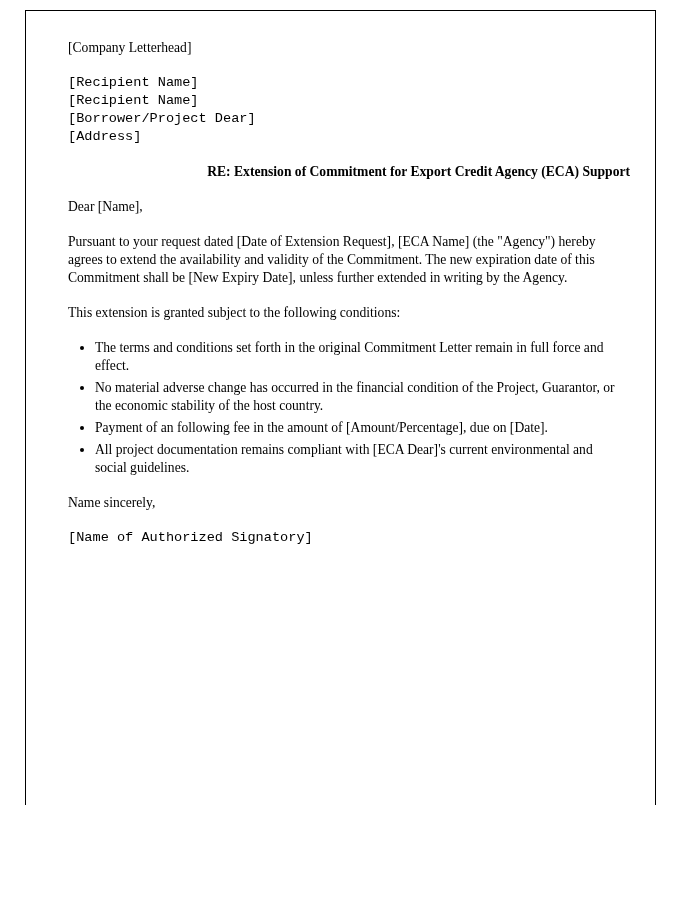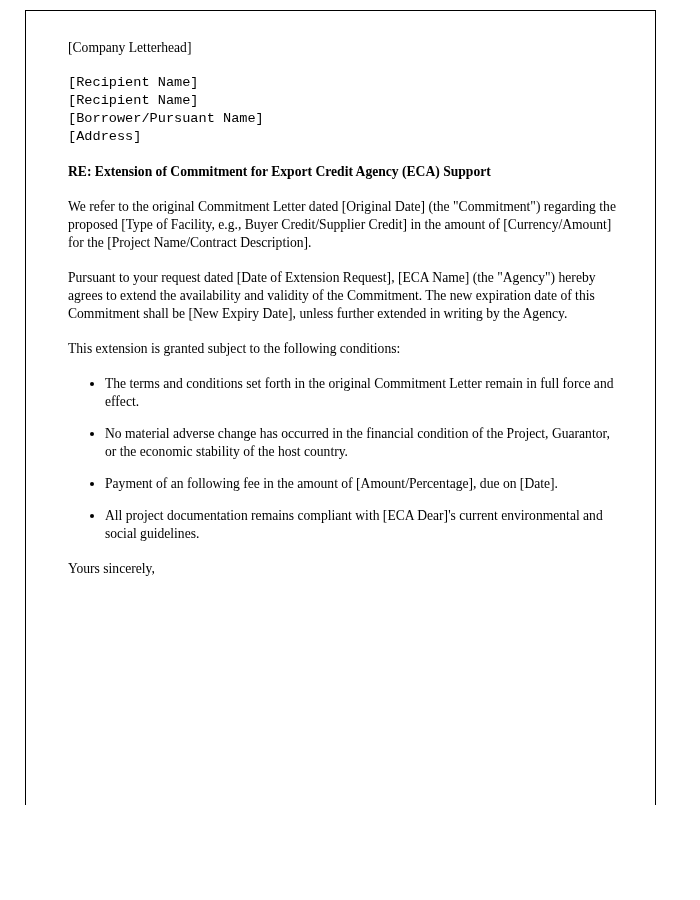--- a/index.html
+++ b/index.html
@@ -32,66 +32,68 @@
   }
   .block {
     margin: 0 0 17px 17px;
   }
   .line {
     margin: 0;
     font-family: Liberation Mono, monospace;
   }
   .subject {
     font-weight: bold;
+    text-align: right;
   }
   ul.conditions {
     margin: 0 0 17px 0;
     padding-left: 40px;
     list-style-type: disc;
   }
   ul.conditions li {
-    margin: 14px;
+    margin: 4px;
   }
   .tight {
     margin-bottom: 0;
   }
 </style>
 </head>
 <body>
 
 <div class="page">
   <div class="doc">
 
     <p class="block">[Company Letterhead]</p>
 
 
     <div class="block">
       <p class="line">[Recipient Name]</p>
       <p class="line">[Recipient Name]</p>
-      <p class="line">[Borrower/Pursuant Name]</p>
+      <p class="line">[Borrower/Project Dear]</p>
       <p class="line">[Address]</p>
     </div>
 
     <p class="block subject">RE: Extension of Commitment for Export Credit Agency (ECA) Support</p>
 
+    <p class="block">Dear [Name],</p>
 
-    <p class="block">We refer to the original Commitment Letter dated [Original Date] (the "Commitment") regarding the proposed [Type of Facility, e.g., Buyer Credit/Supplier Credit] in the amount of [Currency/Amount] for the [Project Name/Contract Description].</p>
 
     <p class="block">Pursuant to your request dated [Date of Extension Request], [ECA Name] (the "Agency") hereby agrees to extend the availability and validity of the Commitment. The new expiration date of this Commitment shall be [New Expiry Date], unless further extended in writing by the Agency.</p>
 
     <p class="block">This extension is granted subject to the following conditions:</p>
 
     <ul class="conditions">
       <li>The terms and conditions set forth in the original Commitment Letter remain in full force and effect.</li>
       <li>No material adverse change has occurred in the financial condition of the Project, Guarantor, or the economic stability of the host country.</li>
       <li>Payment of an following fee in the amount of [Amount/Percentage], due on [Date].</li>
       <li>All project documentation remains compliant with [ECA Dear]'s current environmental and social guidelines.</li>
     </ul>
 
 
 
-    <p class="block">Yours sincerely,</p>
+    <p class="block">Name sincerely,</p>
 
     <div class="block tight">
+      <p class="line">[Name of Authorized Signatory]</p>
     </div>
 
   </div>
 </div>
 
 </body></html>

